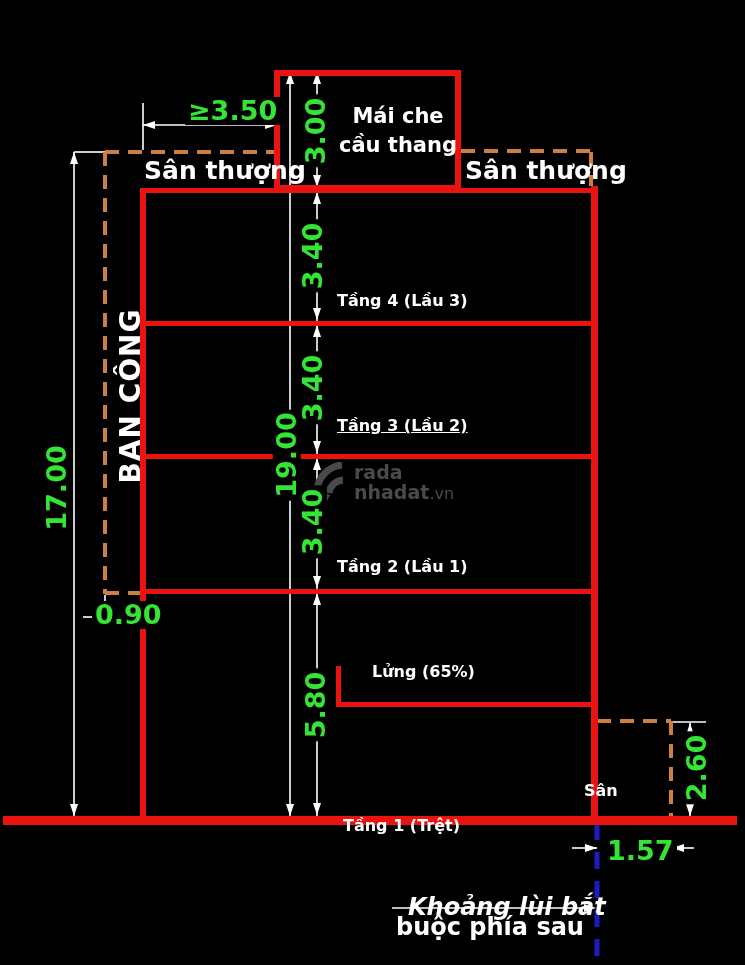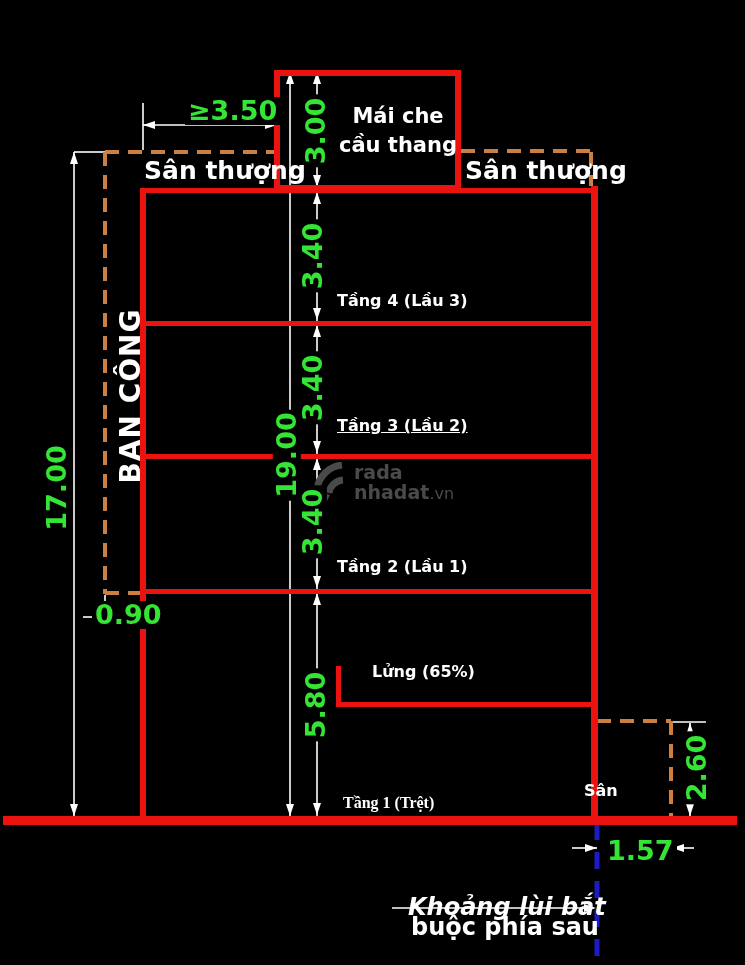--- a/index.html
+++ b/index.html
@@ -130,21 +130,21 @@
   <div class="lbl green dim rot" style="left:57px;top:488px;">17.00</div>
   <div class="lbl green dim rot" style="left:316px;top:705px;">5.80</div>
   <div class="lbl green dim rot" style="left:697px;top:768px;">2.60</div>
 
   <div class="lbl white balcony-lbl rot" style="left:130px;top:396px;">BAN CÔNG</div>
 
   <div class="lbl white floorlbl" style="left:337px;top:291px;">Tầng 4 (Lầu 3)</div>
   <div class="lbl white floorlbl" style="left:337px;top:416px;text-decoration:underline;">Tầng 3 (Lầu 2)</div>
   <div class="lbl white floorlbl" style="left:337px;top:557px;">Tầng 2 (Lầu 1)</div>
   <div class="lbl white floorlbl" style="left:350px;top:662px;margin-left:22px;">Lửng (65%)</div>
-  <div class="lbl white floorlbl" style="left:343px;top:794px;font-family:Liberation Serif, serif;">Tầng 1 (Trệt)</div>
+  <div class="lbl white floorlbl" style="left:343px;top:816px;">Tầng 1 (Trệt)</div>
   <div class="lbl white floorlbl" style="left:584px;top:781px;">Sân</div>
 
   <div class="lbl green dim" style="left:92px;top:601px;">0.90</div>
   <div class="lbl green dim" style="left:604px;top:837px;">1.57</div>
   <div class="lbl white note" style="left:408px;top:893px;width:180px;font-style:italic;">Khoảng lùi bắt</div>
-  <div class="lbl white note" style="left:411px;top:913px;width:180px;text-align:center;">buộc phía sau</div>
+  <div class="lbl white note" style="left:396px;top:913px;width:180px;text-align:center;">buộc phía sau</div>
 
 </div>
 
 </body></html>

